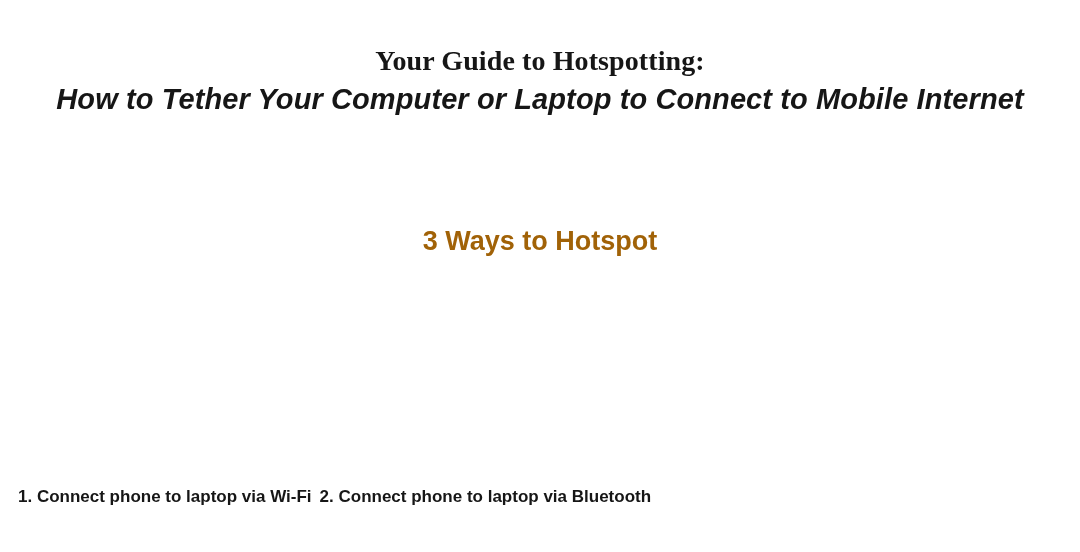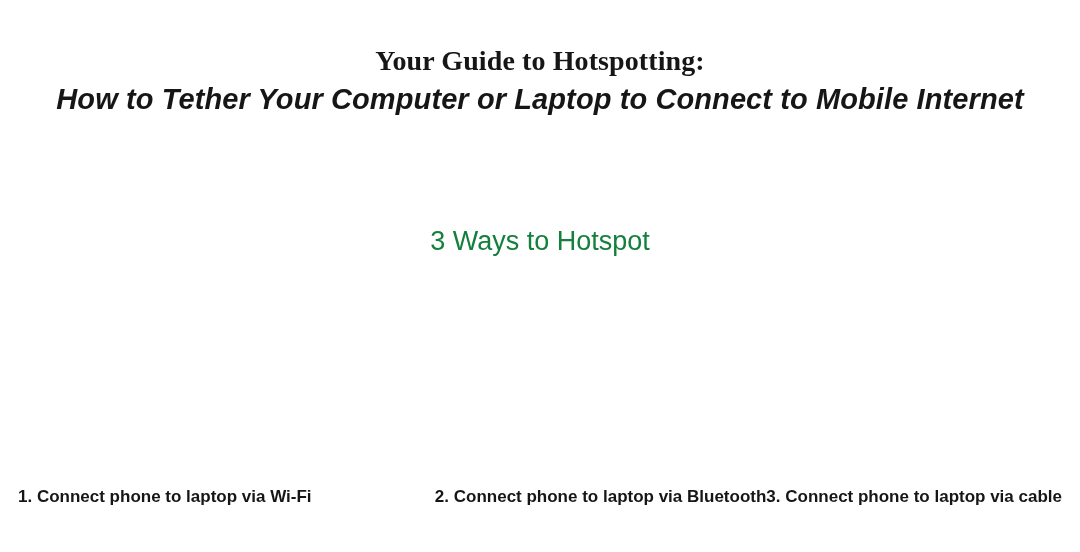--- a/index.html
+++ b/index.html
@@ -43,22 +43,22 @@
     font-size: 29px;
     font-style: italic;
   }
   .subtitle {
     position: absolute;
     top: 224px;
     left: 0;
     width: 1080px;
     text-align: center;
     font-size: 27px;
-    font-weight: 400;
-    color: #15803d;
+    font-weight: 700;
+    color: #a16207;
     line-height: 34px;
   }
   .steps {
     position: absolute;
     top: 486px;
     left: 0;
     width: 1080px;
     display: flex;
     flex-direction: row;
     align-items: flex-start;
@@ -67,34 +67,33 @@
     padding: 0 18px;
   }
   .step {
     font-size: 17px;
     font-weight: 700;
     color: #161616;
     line-height: 22px;
     white-space: nowrap;
   }
   .step.step-1 { text-align: left; flex: 0 0 auto; }
-  .step.step-2 { text-align: right; flex: 1 1 auto; }
+  .step.step-2 { text-align: left; flex: 1 1 auto; padding-left: 8px; }
   .step.step-3 { text-align: right; flex: 0 0 auto; }
 </style>
 </head>
 <body>
 
 <div class="page">
 
   <div class="title-block">
     <div class="title-line line1">Your Guide to Hotspotting:</div>
     <div class="title-line line2">How to Tether Your Computer or Laptop to Connect to Mobile Internet</div>
   </div>
 
   <div class="subtitle">3 Ways to Hotspot</div>
 
   <div class="steps">
     <div class="step step-1">1. Connect phone to laptop via Wi-Fi</div>
     <div class="step step-2">2. Connect phone to laptop via Bluetooth</div>
-    <div class="step step-3">3. Connect phone to laptop via cable</div>
   </div>
 
 </div>
 
 </body></html>

